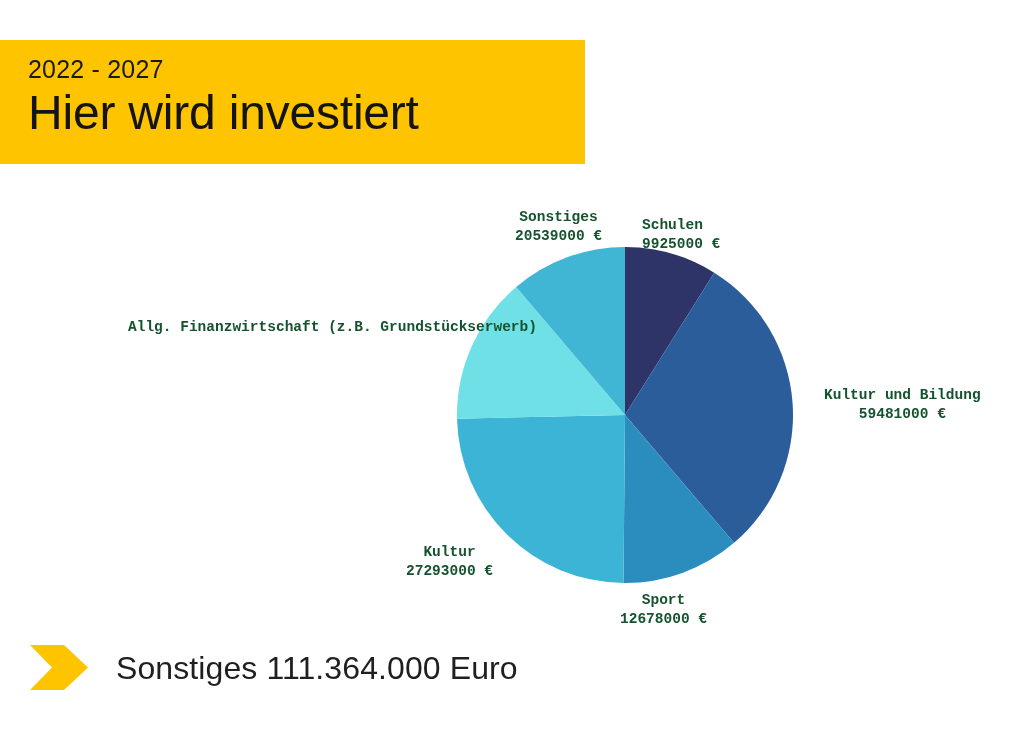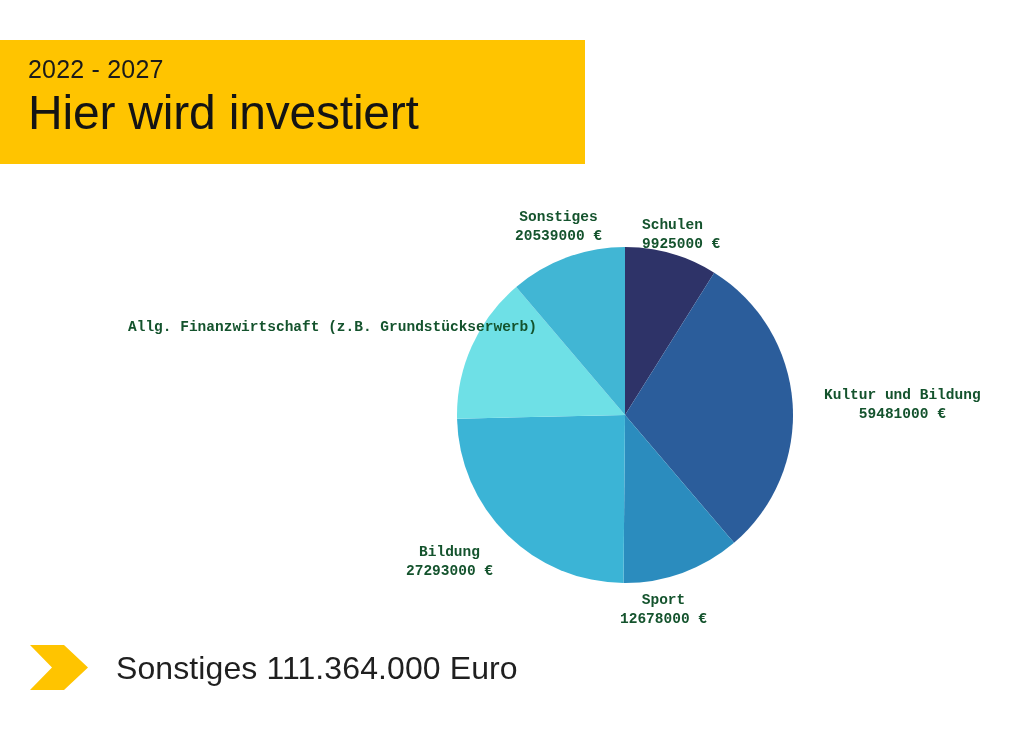--- a/index.html
+++ b/index.html
@@ -157,21 +157,21 @@
 <div class="slice-label label-finanz">
   <span class="lbl-name">Allg. Finanzwirtschaft (z.B. Grundstückserwerb)</span>
 </div>
 
 <div class="slice-label label-kultur">
   <span class="lbl-name">Kultur und Bildung</span>
   <span class="lbl-value">59481000 €</span>
 </div>
 
 <div class="slice-label label-verkehr">
-  <span class="lbl-name">Bildung</span>
+  <span class="lbl-name">Kultur</span>
   <span class="lbl-value">27293000 €</span>
 </div>
 
 <div class="slice-label label-sport">
   <span class="lbl-name">Sport</span>
   <span class="lbl-value">12678000 €</span>
 </div>
 
 <div class="footer">
   <svg class="footer-arrow" viewBox="0 0 58 45">

